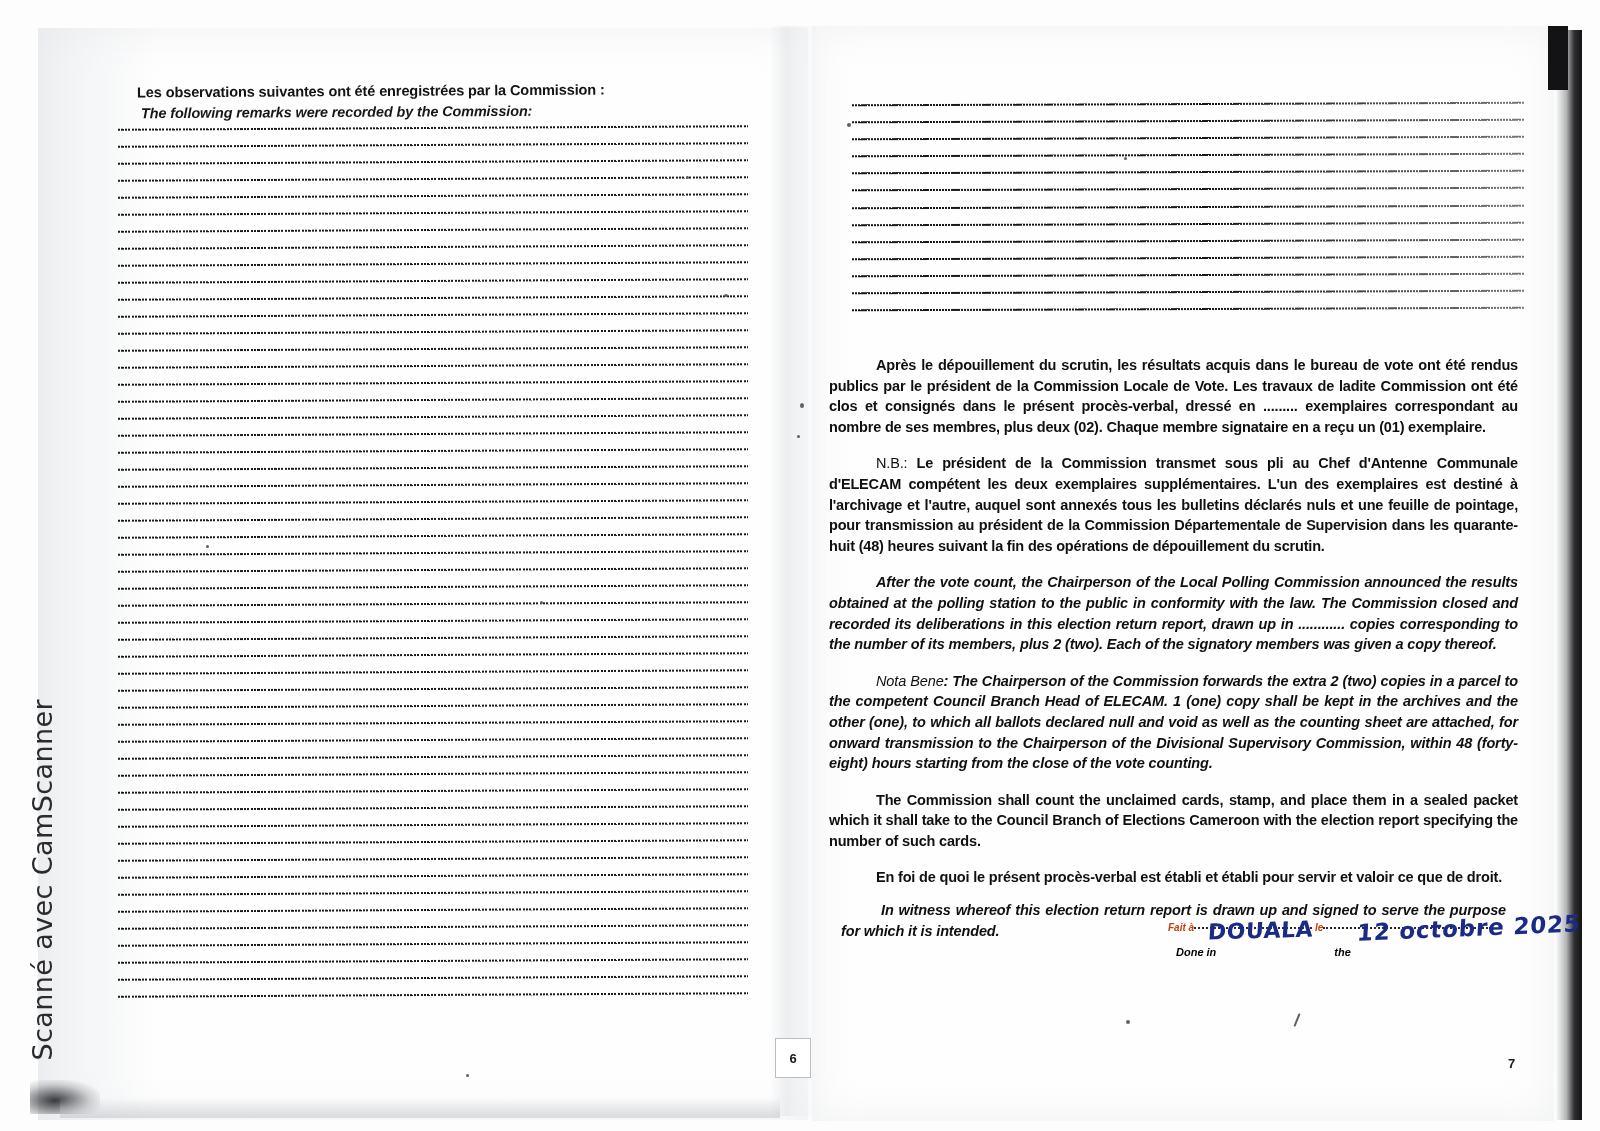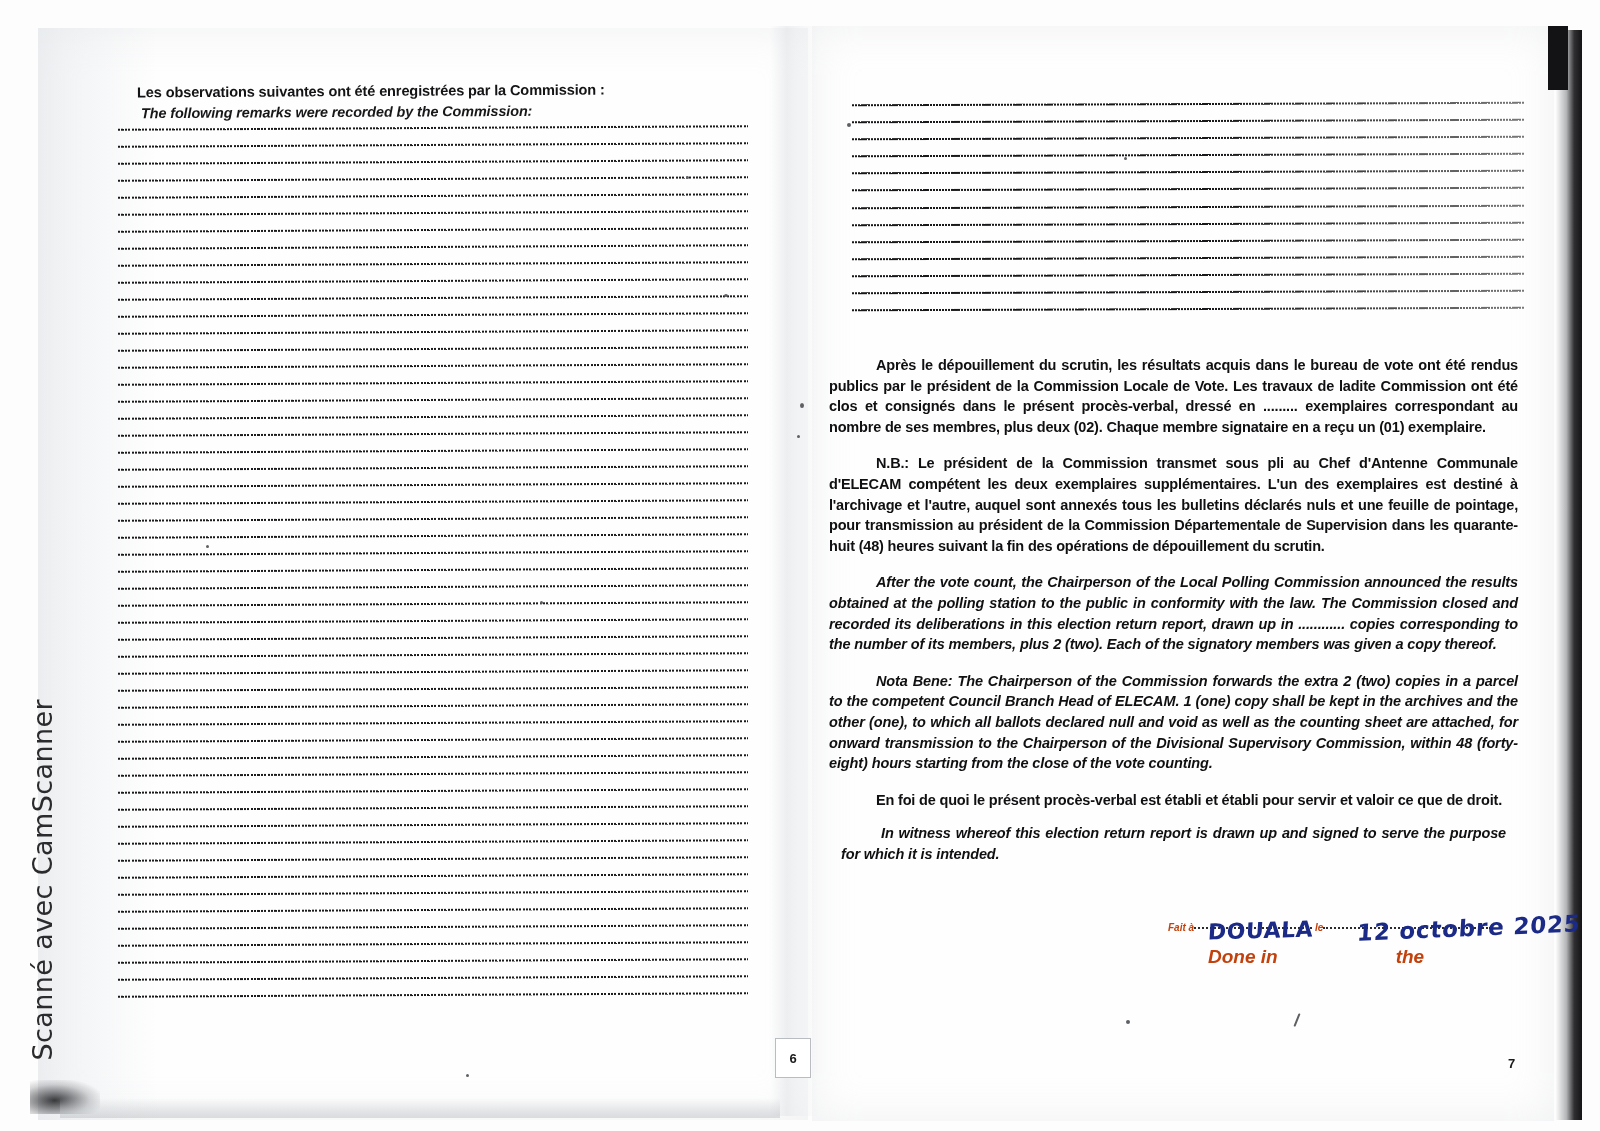--- a/index.html
+++ b/index.html
@@ -169,21 +169,21 @@
     line-height: 20.6px;
     letter-spacing: -0.18px;
     font-weight: 600;
   }
   .para.fr { font-style: normal; }
   .para.en {
     font-style: italic;
     font-weight: 600;
     letter-spacing: -0.12px;
   }
-  .para b { font-weight: 700; }
+  .para b { font-weight: 400; }
 
   .closing-fr {
     margin: 0;
     text-indent: 47px;
     font-size: 14.5px;
     line-height: 21px;
     font-weight: 600;
     letter-spacing: -0.18px;
   }
   .closing-en {
@@ -202,25 +202,25 @@
     position: absolute;
     left: 1168px; top: 922px;
     font-size: 10px;
     font-style: italic;
     font-weight: 600;
     color: #c2410c;
     white-space: nowrap;
   }
   .sig-sub {
     position: absolute;
-    left: 1208px; top: 946px;
-    font-size: 19px;
+    left: 1176px; top: 946px;
+    font-size: 11px;
     font-style: italic;
     font-weight: 600;
-    color: #c2410c;
+    color: #000000;
     white-space: nowrap;
   }
   .sig-sub .the { margin-left: 118px; }
   .dotfill {
     display: inline-block;
     border-bottom: 2.4px dotted #2a2a2d;
     vertical-align: 2px;
   }
   .dotfill.place { width: 118px; }
   .dotfill.date  { width: 168px; }
@@ -365,20 +365,21 @@
 
     <p class="para fr"><span>Après le dépouillement du scrutin, les résultats acquis dans le bureau de vote ont été rendus publics par le président de la Commission Locale de Vote. Les travaux de ladite Commission ont été clos et consignés dans le présent procès-verbal, dressé en ......... exemplaires correspondant au nombre de ses membres, plus deux (02). Chaque membre signataire en a reçu un (01) exemplaire.</span></p>
 
     <p class="para fr"><b>N.B.:</b><span> Le président de la Commission transmet sous pli au Chef d'Antenne Communale d'ELECAM compétent les deux exemplaires supplémentaires. L'un des exemplaires est destiné à l'archivage et l'autre, auquel sont annexés tous les bulletins déclarés nuls et une feuille de pointage, pour transmission au président de la Commission Départementale de Supervision dans les quarante-huit (48) heures suivant la fin des opérations de dépouillement du scrutin.</span></p>
 
     <p class="para en"><span>After the vote count, the Chairperson of the Local Polling Commission announced the results obtained at the polling station to the public in conformity with the law. The Commission closed and recorded its deliberations in this election return report, drawn up in ............ copies corresponding to the number of its members, plus 2 (two). Each of the signatory members was given a copy thereof.</span></p>
 
     <p class="para en"><b>Nota Bene</b><span>: The Chairperson of the Commission forwards the extra 2 (two) copies in a parcel to the competent Council Branch Head of ELECAM. 1 (one) copy shall be kept in the archives and the other (one), to which all ballots declared null and void as well as the counting sheet are attached, for onward transmission to the Chairperson of the Divisional Supervisory Commission, within 48 (forty-eight) hours starting from the close of the vote counting.</span></p>
 
 
+    <p class="para fr"><span>The Commission shall count the unclaimed cards, stamp, and place them in a sealed packet which it shall take to the Council Branch of Elections Cameroon with the election report specifying the number of such cards.</span></p>
 
     <p class="closing-fr">En foi de quoi le présent procès-verbal est établi et établi pour servir et valoir ce que de droit.</p>
     <p class="closing-en">In witness whereof this election return report is drawn up and signed to serve the purpose for which it is intended.</p>
   </div>
 
   <div class="sig-row">
     <span>Fait à</span><span class="dotfill place"></span>
     <span>le</span><span class="dotfill date"></span>
   </div>
   <div class="hand hand-place">DOUALA</div>

